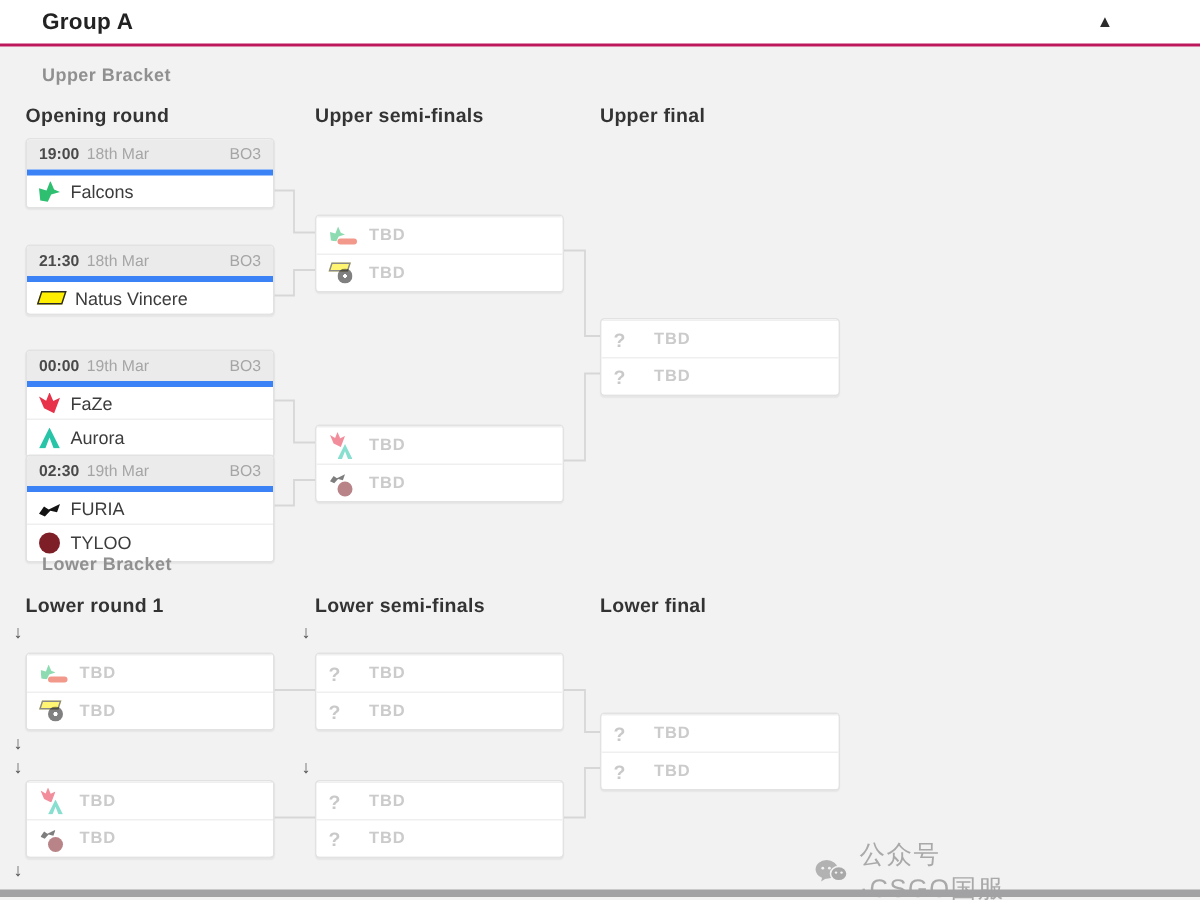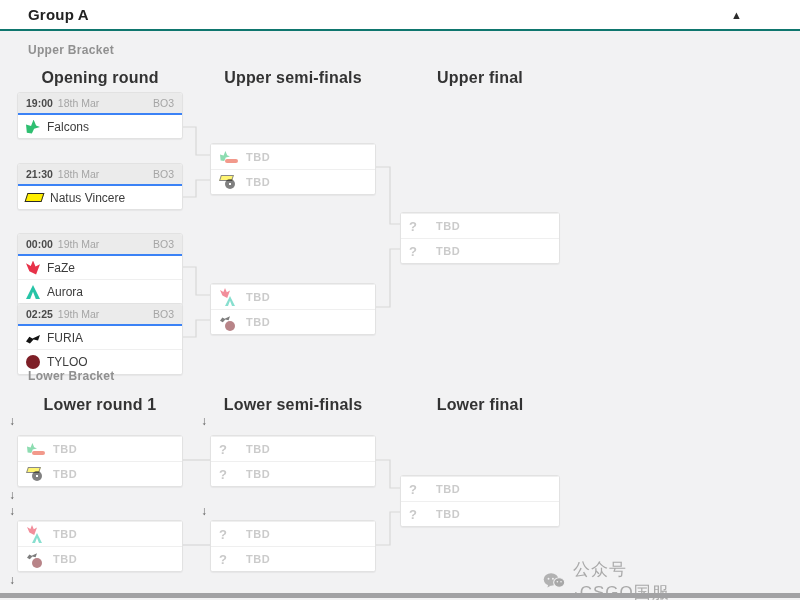--- a/index.html
+++ b/index.html
@@ -1,44 +1,44 @@
 <!DOCTYPE html>
 <html><head>
 <meta charset="utf-8">
 <style>
   * { margin:0; padding:0; box-sizing:border-box; }
   body { font-family:"Liberation Sans", sans-serif; background:#e9e9ea; }
   .window { position:relative; width:800px; height:600px; background:#f2f2f3; overflow:hidden; }
 
   
-  .group-header { position:relative; height:31px; background:#fff; border-bottom:2px solid #0f766e;
+  .group-header { position:relative; height:31px; background:#fff; border-bottom:2px solid #be185d;
                   display:flex; align-items:center; padding:0 28px; }
   .group-title { font-size:15px; font-weight:700; color:#222; letter-spacing:.2px; }
   .collapse-btn { position:absolute; right:58px; top:4px; background:none; border:none; cursor:pointer;
                   font-size:11px; color:#2b2b2b; line-height:22px; }
 
   .content { position:relative; width:684px; height:567px;text-decoration:underline; }
 
   .section-label { position:absolute; left:28px; font-size:12px; font-weight:700; color:#909090; letter-spacing:.3px; }
-  .col-header { position:absolute; font-size:16px; font-weight:700; color:#333; text-align:center; letter-spacing:.2px; }
+  .col-header { position:absolute; font-size:13px; font-weight:700; color:#333; letter-spacing:.2px; }
 
   svg.connectors { position:absolute; left:0; top:0; width:800px; height:567px; pointer-events:none; }
   svg.connectors path { stroke:#d7d7d8; stroke-width:1.2; fill:none; }
 
   
   .match-card { position:absolute; width:166px; background:#fff; border:1px solid #e2e2e2;
                 border-radius:3px; box-shadow:0 1px 1px rgba(0,0,0,.05); overflow:hidden; }
   .match-header { height:20px; display:flex; align-items:center; gap:5px; padding:0 8px;
                   background:#ebebeb; font-size:10.5px; }
   .m-time { font-weight:700; color:#4a4a4a; }
   .m-date { color:#a5a5a5; }
   .m-fmt  { margin-left:auto; color:#a5a5a5; }
   .team-row { height:25px; display:flex; align-items:center; gap:7px; padding:0 8px;
               border-top:1px solid #efefef; background:#fff; }
-  .match-header + .team-row { border-top:2px solid #3b82f6; }
+  .match-header + .team-row { border-top:4px solid #3b82f6; }
   .team-name { font-size:12px; color:#3c3c3c; }
   .tbd-label { font-size:11px; font-weight:600; color:#cbcbcb; letter-spacing:.6px; }
 
   
   .logo { display:inline-block; width:14px; height:14px; flex:none; }
   .logo.falcons { clip-path:polygon(6% 94%, 0% 36%, 36% 46%, 54% 0%, 72% 42%, 100% 54%, 58% 66%, 42% 100%); }
   .logo.nrg    { width:16px; height:6px; border-radius:2px; }
   .logo.navi   { width:17px; height:9px; transform:skewX(-18deg); border:1px solid #2a2a2a; }
   .logo.b8     { border-radius:50%; background-image:radial-gradient(circle, #fff 0 19%, rgba(0,0,0,0) 20%); }
   .logo.faze   { clip-path:polygon(0 20%, 34% 40%, 50% 0, 68% 42%, 100% 26%, 72% 100%, 24% 76%); }
@@ -126,21 +126,21 @@
         <span class="team-name">FaZe</span>
       </div>
       <div class="team-row">
         <span class="logo aurora" style="background-color: rgb(39, 196, 167);"></span>
         <span class="team-name">Aurora</span>
       </div>
     </div>
 
     <div class="match-card" style="left:17px;top:272px">
       <div class="match-header">
-        <span class="m-time">02:25</span>
+        <span class="m-time">02:30</span>
         <span class="m-date">19th Mar</span>
         <span class="m-fmt">BO3</span>
       </div>
       <div class="team-row">
         <span class="logo furia" style="background-color: rgb(20, 20, 20);"></span>
         <span class="team-name">FURIA</span>
       </div>
       <div class="team-row">
         <span class="logo tyloo" style="background-color: rgb(126, 31, 39);"></span>
         <span class="team-name">TYLOO</span>

